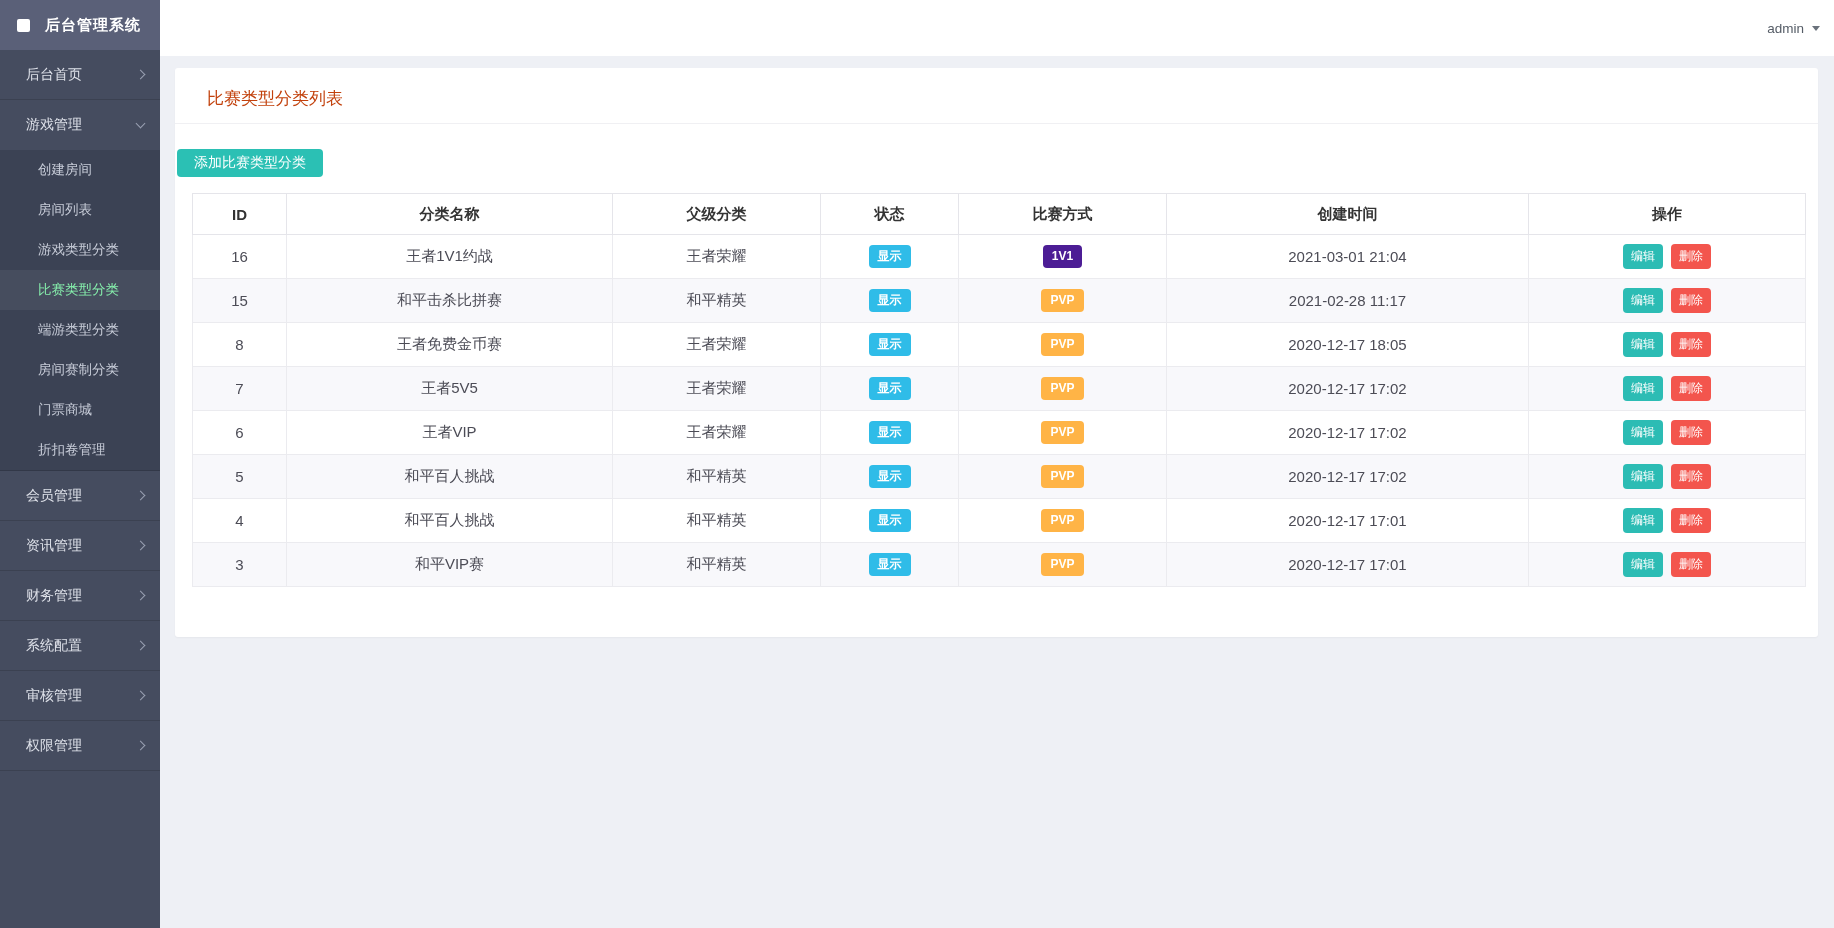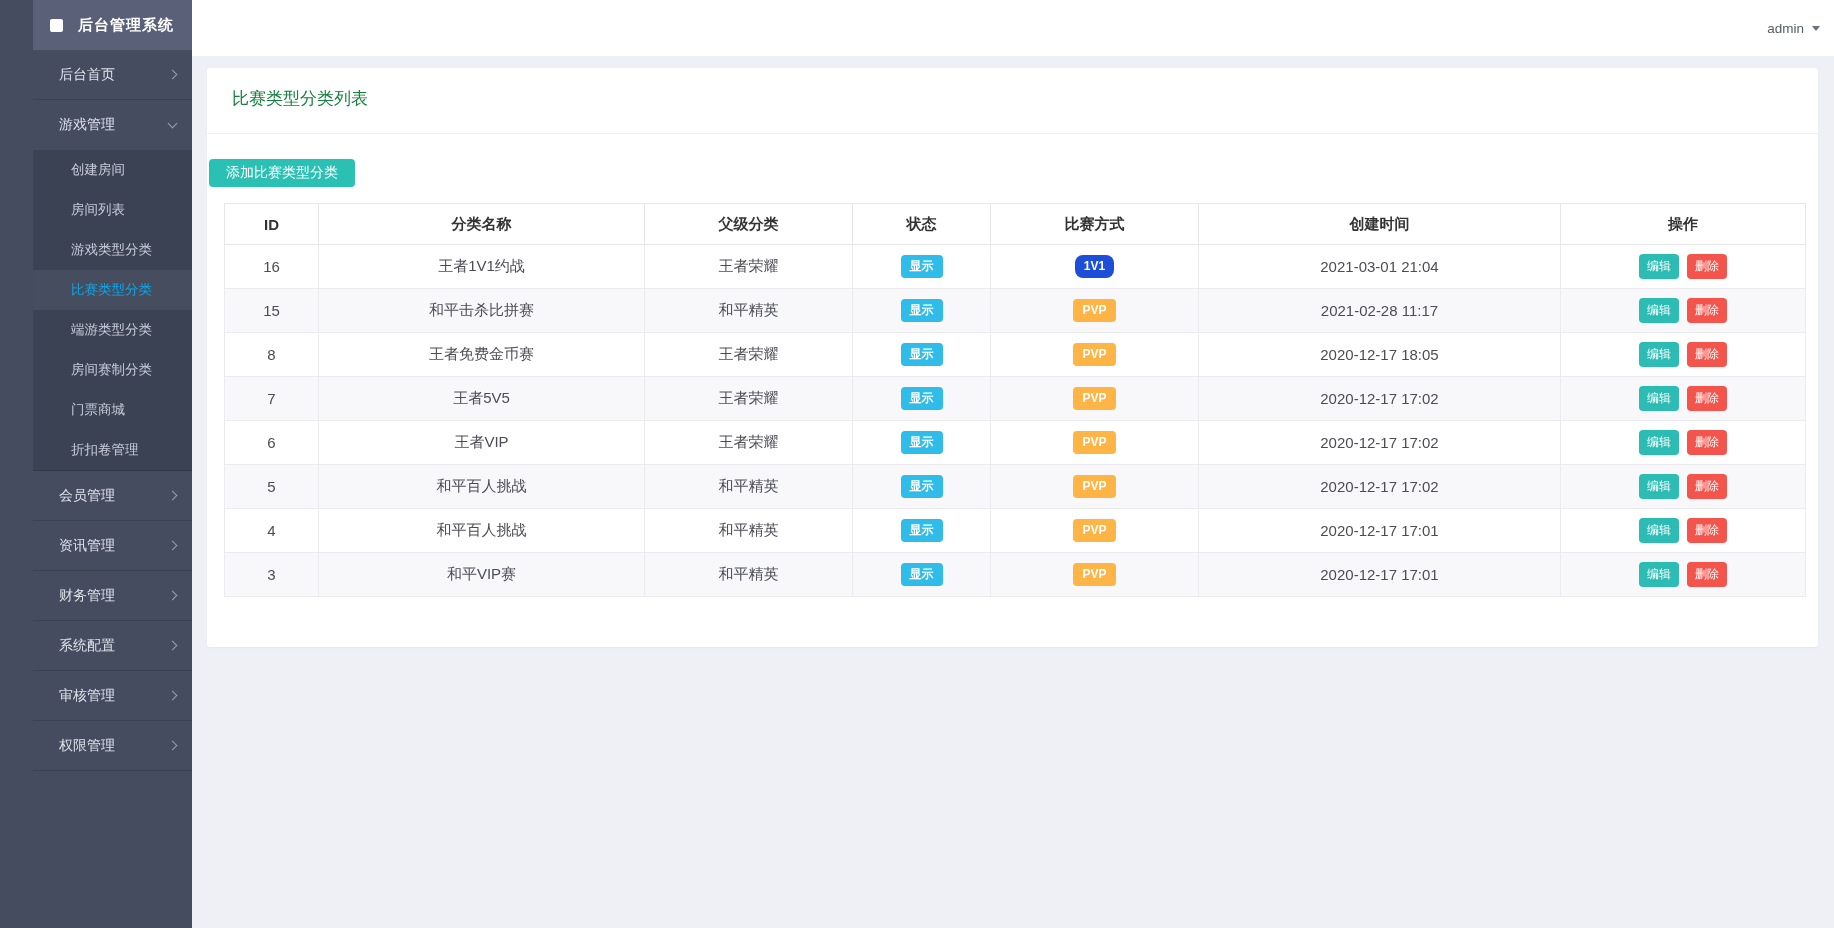--- a/index.html
+++ b/index.html
@@ -1,47 +1,47 @@
 <!DOCTYPE html>
 <html><head>
 <meta charset="utf-8">
 <style>
   * { margin:0; padding:0; box-sizing:border-box; }
   html,body { width:1834px; height:928px; overflow:hidden; }
   body { font-family:"Liberation Sans","DejaVu Sans",sans-serif; background:#eef0f5; }
   .app { display:flex; height:100%; }
 
   
-  .sidebar { width:192px; flex-shrink:0; background:#454c5f; color:#dde0e8;padding-left:33px; }
+  .sidebar { width:160px; flex-shrink:0; background:#454c5f; color:#dde0e8; }
   .brand { height:50px; background:#5a6078; display:flex; align-items:center; padding-left:17px; }
   .brand-sq { width:13px; height:13px; background:#ffffff; border-radius:2px; margin-right:15px; }
   .brand-title { color:#fff; font-size:15px; font-weight:bold; letter-spacing:1px; }
   .nav-item { height:50px; display:flex; align-items:center; justify-content:space-between;
               padding:0 16px 0 26px; font-size:14px; color:#dfe2ea; cursor:pointer;
               border-bottom:1px solid rgba(0,0,0,0.14); }
   .submenu { background:#3b4254; border-bottom:1px solid rgba(0,0,0,0.14); }
   .sub-item { height:40px; line-height:40px; padding-left:38px; font-size:13.5px;
               color:#c7ccd8; cursor:pointer; }
-  .sub-item.active { background:rgba(255,255,255,0.06); color:#0ea5e9; }
+  .sub-item.active { background:rgba(255,255,255,0.06); color:#86efac; }
   .chev { width:7px; height:7px; border-right:1.5px solid #9aa0b2; border-bottom:1.5px solid #9aa0b2;
           display:inline-block; }
   .chev-right { transform:rotate(-45deg); }
   .chev-down  { transform:rotate(45deg); margin-top:-3px; }
 
   
   .main { flex:1; display:flex; flex-direction:column; }
   .topbar { height:56px; background:#fff; display:flex; align-items:center; justify-content:flex-end;
             padding-right:14px; }
   .user-menu { display:flex; align-items:center; gap:8px; cursor:pointer; color:#555c66; font-size:13.5px; }
   .caret-down { width:0; height:0; border-left:4px solid transparent; border-right:4px solid transparent;
                 border-top:5px solid #6b727c; }
   .content { flex:1; background:#eef0f5; padding:12px 16px 0 15px; }
 
   .card { background:#fff; border-radius:3px; box-shadow:0 1px 2px rgba(0,0,0,0.04); padding-bottom:50px; }
-  .card-title { height:66px; line-height:62px; padding-left:25px; font-size:17px; color:#15803d;
+  .card-title { height:56px; line-height:62px; padding-left:32px; font-size:17px; color:#c2410c;
                 border-bottom:1px solid #f0f0f3; }
   .toolbar { padding:25px 0 0 2px; }
   .btn-add { height:28px; padding:0 17px; border:none; border-radius:4px; color:#fff; font-size:14px;
              cursor:pointer; font-family:inherit; }
 
   .table-wrap { margin:16px 12px 0 17px; }
   table { width:100%; border-collapse:collapse; table-layout:fixed; }
   th, td { border:1px solid #ebebef; text-align:center; }
   th { height:41px; font-size:15px; font-weight:bold; color:#333; border-color:#e5e5ea; background:#fff; }
   td { height:44px; font-size:15px; color:#4c4c56; }
@@ -144,21 +144,21 @@
                 <th>创建时间</th>
                 <th>操作</th>
               </tr>
             </thead>
             <tbody>
               <tr>
                 <td>16</td>
                 <td>王者1V1约战</td>
                 <td>王者荣耀</td>
                 <td><span class="badge" style="background-color: rgb(47, 188, 232);">显示</span></td>
-                <td><span class="badge" style="background-color: #1d4ed8; border-radius: 8px;">1V1</span></td>
+                <td><span class="badge" style="background-color: #4c1d95;">1V1</span></td>
                 <td>2021-03-01 21:04</td>
                 <td>
                   <button class="btn-sm" style="background-color: rgb(44, 188, 180);">编辑</button>
                   <button class="btn-sm" style="background-color: rgb(243, 85, 77);">删除</button>
                 </td>
               </tr>
               <tr>
                 <td>15</td>
                 <td>和平击杀比拼赛</td>
                 <td>和平精英</td>

